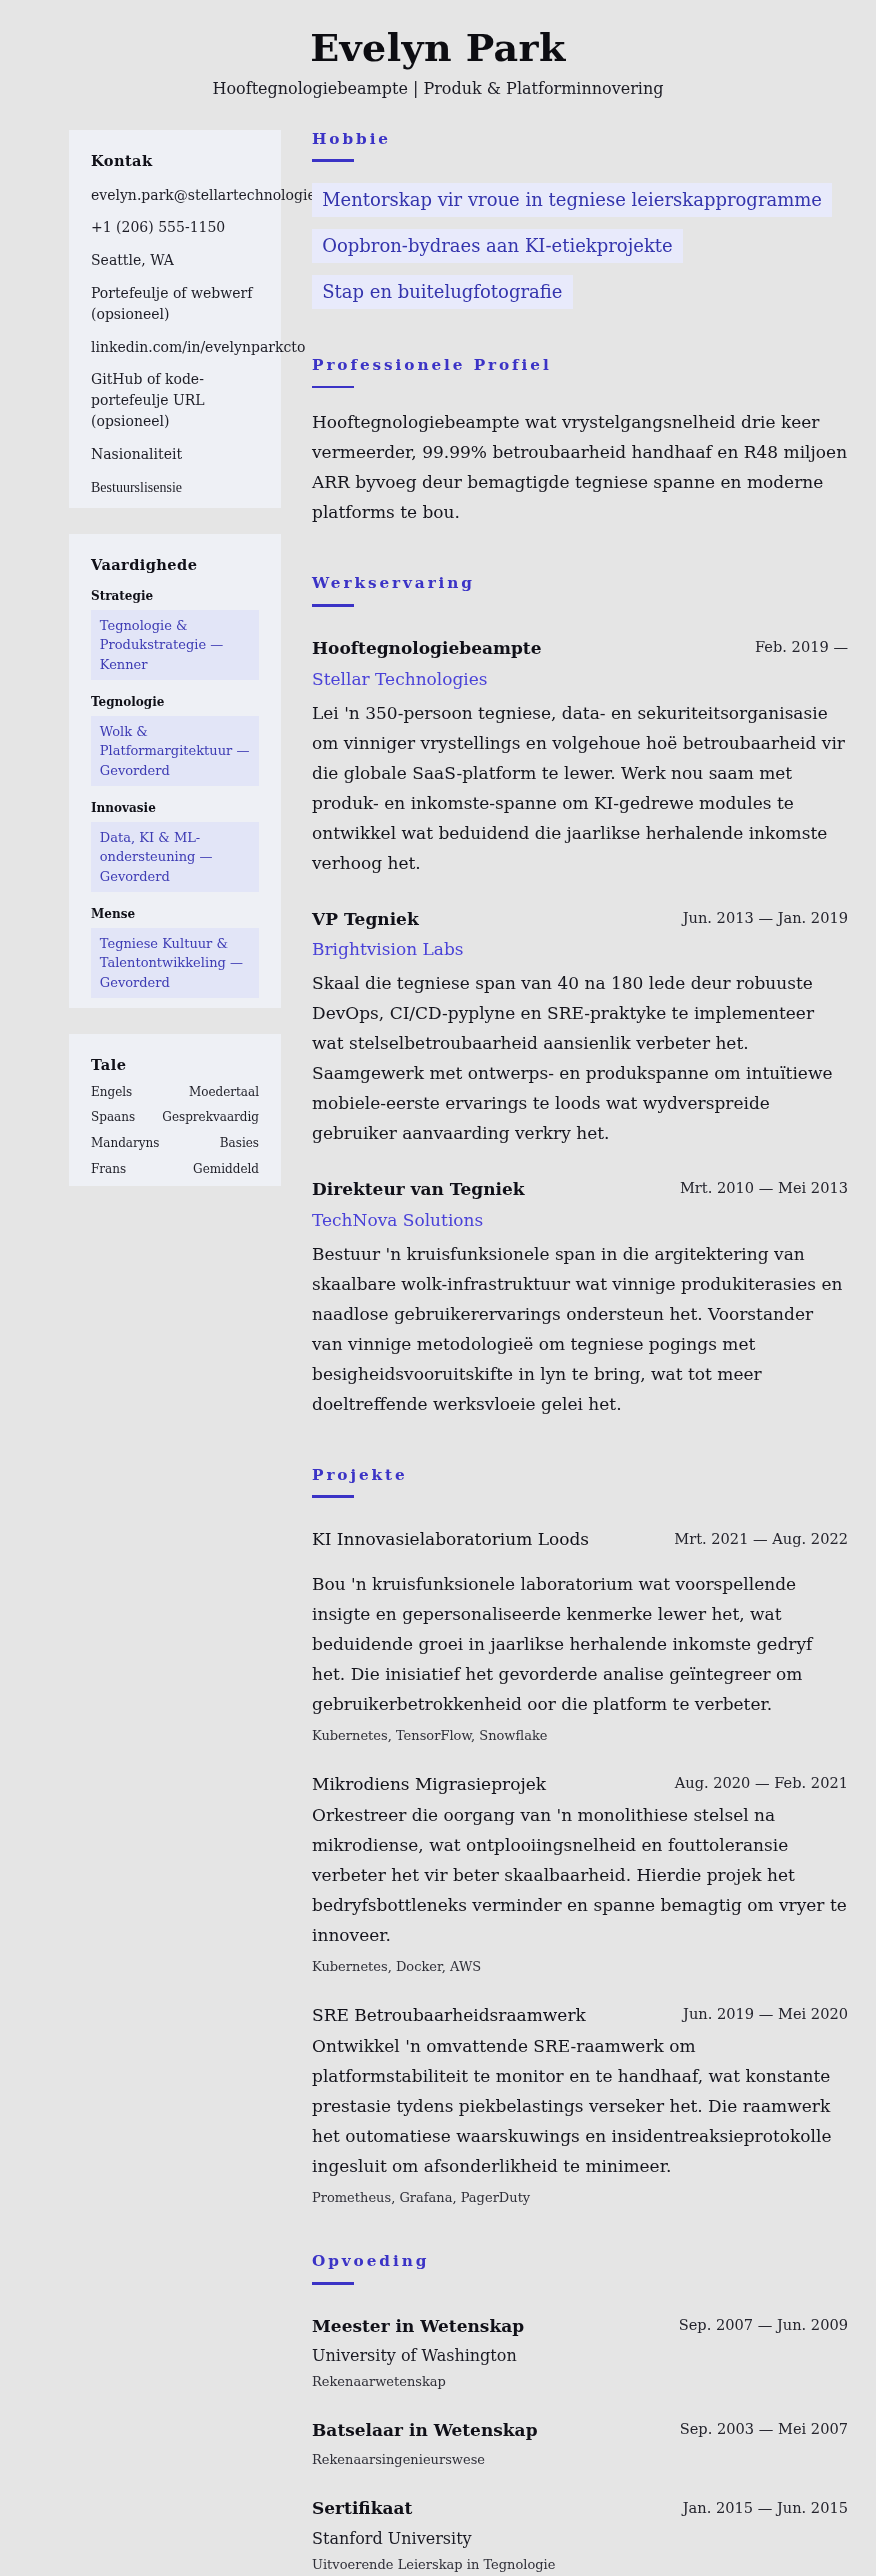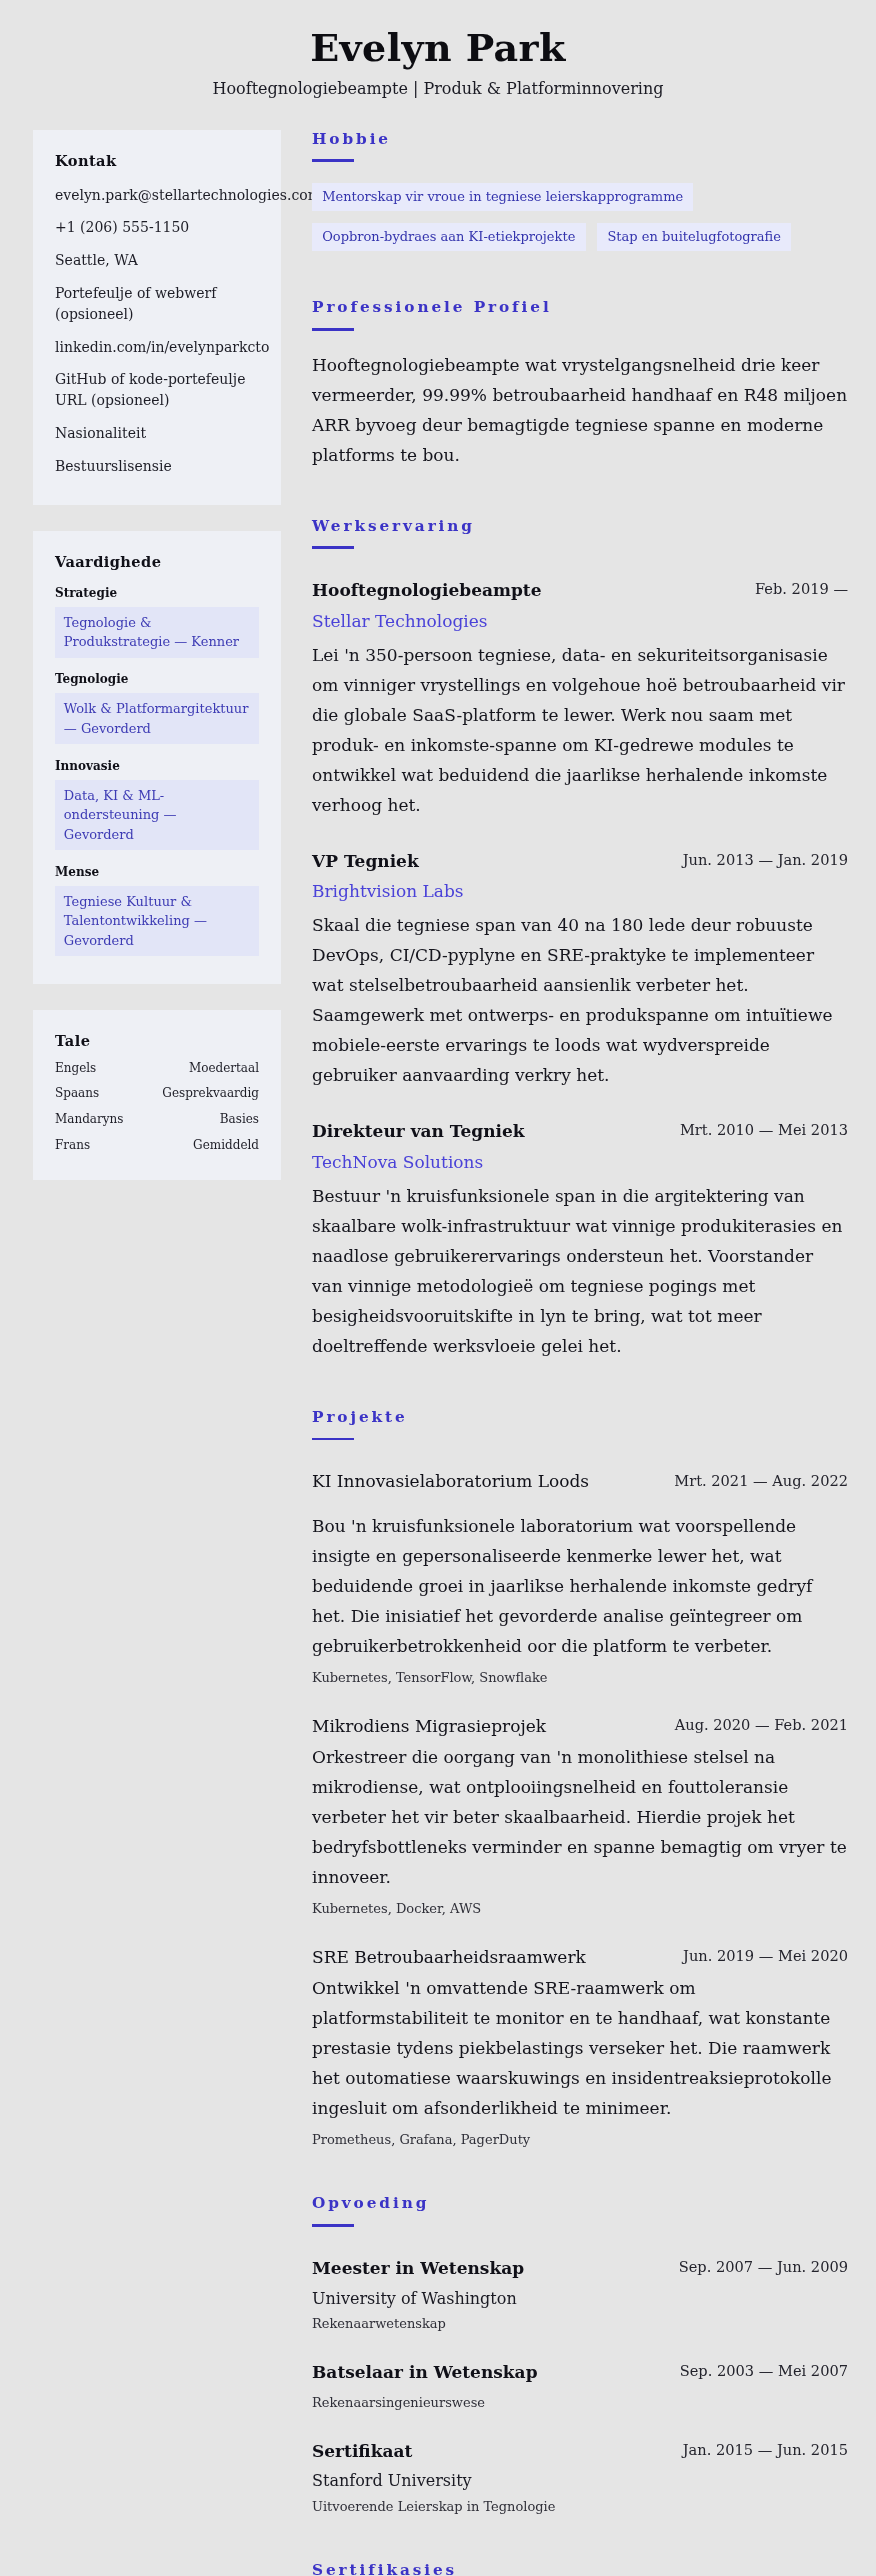--- a/index.html
+++ b/index.html
@@ -11,36 +11,36 @@
   header { text-align: center; padding-top: 25px; }
   .name { font-size: 38px; font-weight: bold; color: #0d0d12; letter-spacing: 0.4px; }
   .subtitle { font-size: 16px; color: #1b1b24; margin-top: 8.8px; }
 
   
   .columns { display: flex; gap: 31px; padding: 32px 28px 29px 33px; align-items: flex-start; }
   .sidebar { width: 248px; flex-shrink: 0; }
   .main { flex: 1; min-width: 0; }
 
   
-  .side-box { background: #eef0f5; padding: 22px 22px 28px 22px; margin-bottom: 26px; }
+  .side-box { background: #eef0f5; padding: 22px 22px 10px 22px; margin-bottom: 26px; margin-left: 36px; }
   .side-title { font-size: 14.6px; font-weight: bold; color: #101018; margin-bottom: 16px; letter-spacing: 0.4px; }
   .citem { font-size: 14px; color: #1d1d26; line-height: 1.5; margin-bottom: 11.7px; }
-  .citem:last-child { margin-bottom: 0; }
+  .citem:last-child { margin-bottom: 0; font-family: Liberation Serif, serif; }
   .citem.clip { white-space: nowrap; overflow: hidden; width: 259px; }
   .skill-label { font-size: 12px; font-weight: bold; color: #101018; margin: 14.6px 0 7.3px 0; }
   .side-chip { background: #e2e5f7; color: #3d3bb4; font-size: 13px; line-height: 1.5; padding: 5.8px 8.8px; }
   .lang-row { display: flex; justify-content: space-between; font-size: 12px; color: #1d1d26; margin-top: 11.7px; }
 
   
   .section { margin-bottom: 47px; }
   .sec-title { font-size: 15.3px; font-weight: bold; color: #3b33c6; letter-spacing: 2.9px; }
   .rule { width: 42px; height: 2.9px; background: #3b33c6; margin-top: 11.7px; }
 
   .chips { display: flex; flex-wrap: wrap; gap: 11.7px; margin-top: 20.5px; }
-  .hchip { background: #e8eafb; color: #3434ad; font-size: 13px; padding: 6.6px 10.2px; }
+  .hchip { background: #e8eafb; color: #3434ad; font-size: 18px; padding: 6.6px 10.2px; }
 
   .para { font-size: 17px; line-height: 30px; color: #15151d; margin-top: 19px; }
 
   .entry { margin-top: 29px; }
   .ehead { display: flex; gap: 20px; align-items: flex-start; justify-content: space-between; }
   .etitle { flex: 1; font-size: 17px; font-weight: bold; color: #101018; line-height: 1.5; }
   .etitle.regular { font-weight: normal; }
   .edate { font-size: 14.6px; color: #23232c; white-space: nowrap; text-align: right; padding-top: 2.2px; }
   .company { font-size: 17px; color: #4a42d8; margin-top: 7.3px; }
   .entry .para { margin-top: 8.8px; }

